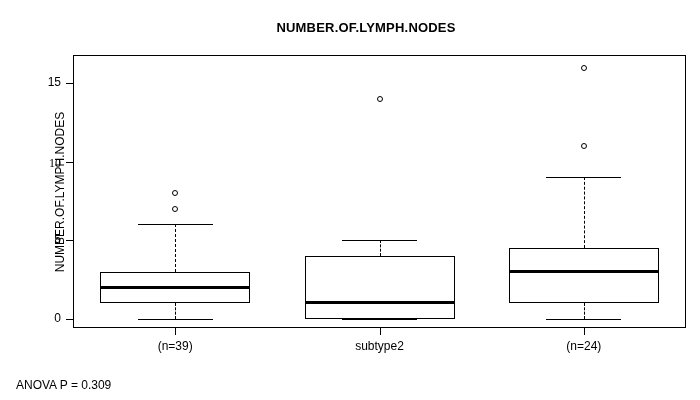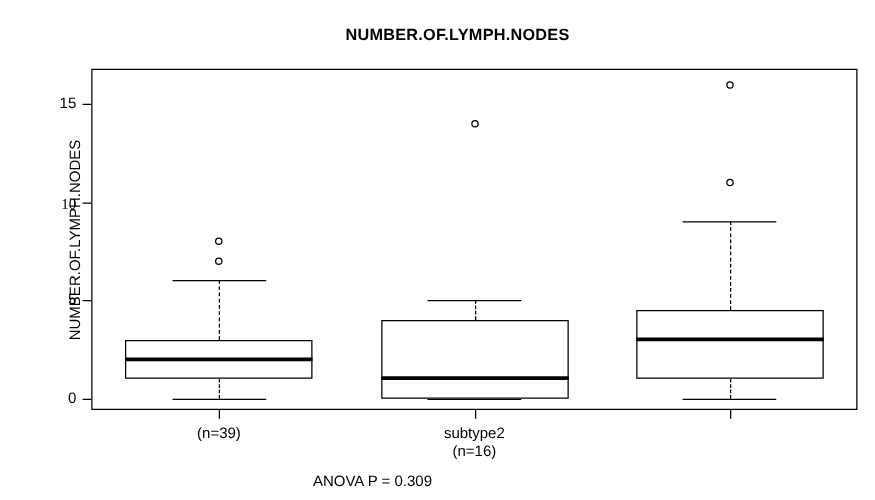--- a/index.html
+++ b/index.html
@@ -39,21 +39,20 @@
     font-size: 12px;
     transform: rotate(-90deg);
     transform-origin: center center;
     white-space: nowrap;
   }
   .anova-caption {
     position: absolute;
     left: 0;
     top: 378px;
     width: 564px;
-    text-align: center;
     font-size: 12px;
   }
   .plot-frame {
     position: absolute;
     border: 1px solid #000000;
     box-sizing: border-box;
   }
   .ytick-line {
     position: absolute;
     height: 1px;
@@ -130,24 +129,24 @@
       <div class="ytick-label" style="left: 9px; top: 75.2414px; width: 36px;">15</div>
     </div>
   <div id="x-ticks">
       <div class="xtick-line" style="left: 159px; top: 328px; height: 7px;"></div>
       <div class="xtick-label" style="left: 79.1667px; top: 339px; width: 160px;">
         <div>(n=39)</div>
       </div>
       <div class="xtick-line" style="left: 364px; top: 328px; height: 7px;"></div>
       <div class="xtick-label" style="left: 283.5px; top: 339px; width: 160px; text-align: center;">
         <div>subtype2</div>
-        <div>(n=16)</div>
       </div>
       <div class="xtick-line" style="left: 568px; top: 328px; height: 7px;"></div>
       <div class="xtick-label" style="left: 487.833px; top: 339px; width: 160px;">
+        <div>(n=24)</div>
       </div>
     </div>
   <div id="boxes-layer">
       <div class="whisker-dash" style="left: 159px; top: 224.448px; height: 47.069px;"></div>
       <div class="whisker-cap" style="left: 121.667px; top: 224px; width: 75px;"></div>
       <div class="whisker-dash" style="left: 159px; top: 302.897px; height: 15.6897px;"></div>
       <div class="whisker-cap" style="left: 121.667px; top: 319px; width: 75px;"></div>
       <div class="box-rect" style="left: 84.1667px; top: 271.517px; width: 150px; height: 31.3793px;"></div>
       <div class="median-line" style="left: 84.1667px; top: 285.707px; width: 150px;"></div>
       <div class="outlier-pt" style="left: 156.167px; top: 205.759px;"></div>

